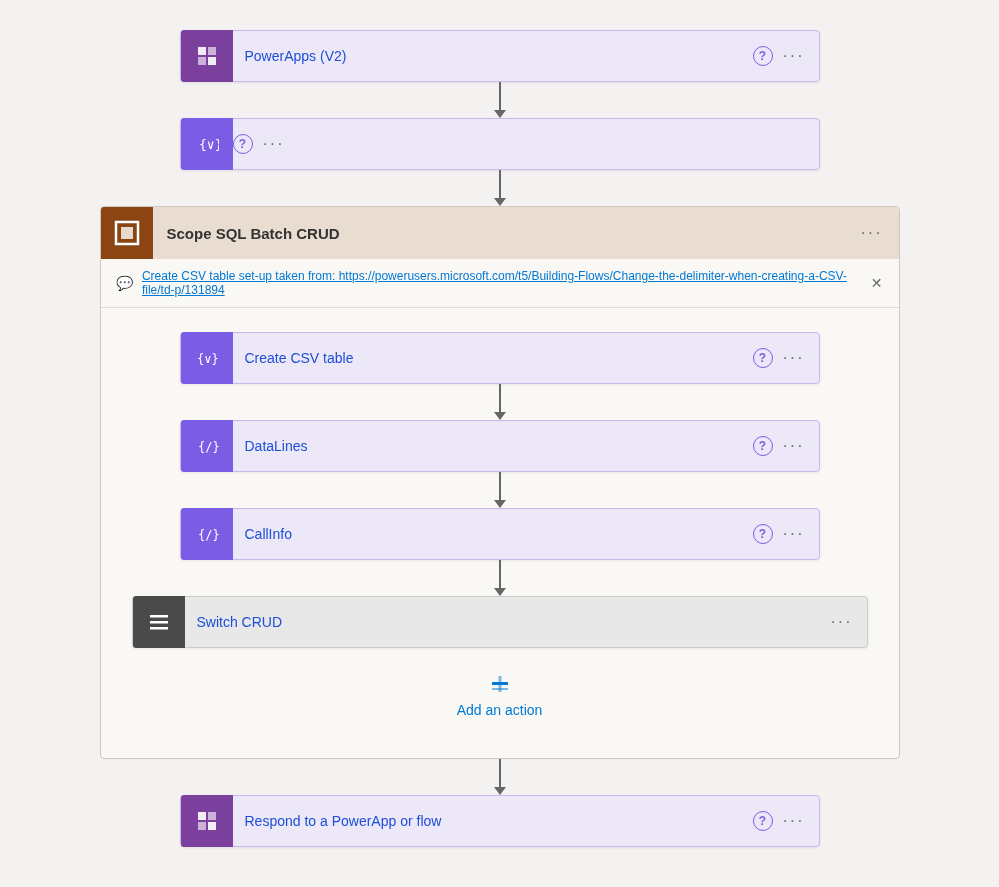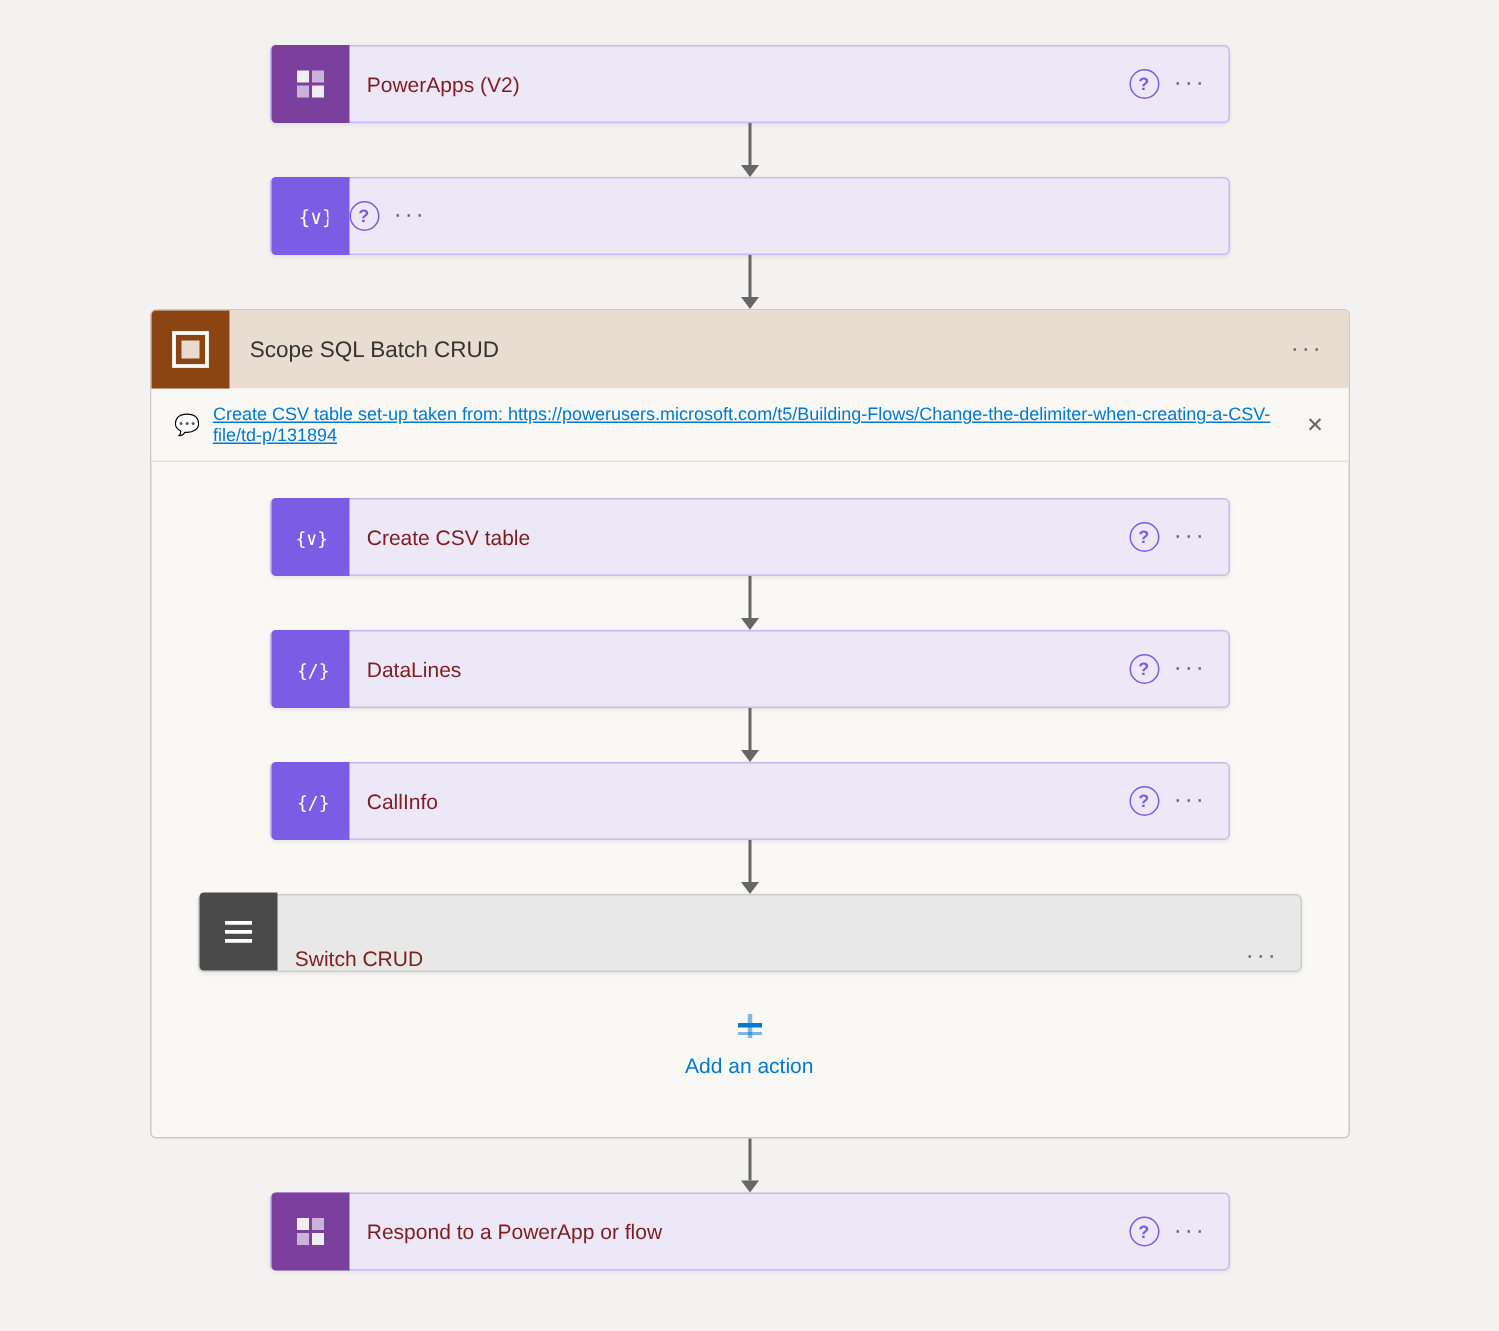--- a/index.html
+++ b/index.html
@@ -53,21 +53,21 @@
     }
 
     .node-icon.deep-purple { background: #7B3F9E; }
     .node-icon.medium-purple { background: #7B5CE5; }
 
     .node-label {
       flex: 1;
       padding: 0 12px;
       font-weight: 500;
       font-size: 14px;
-      color: #7f1d1d;
+      color: #1d4ed8;
     }
 
     .node-actions {
       display: flex;
       align-items: center;
       gap: 10px;
     }
 
     .node-actions .help-icon {
       width: 20px;
@@ -138,21 +138,21 @@
       align-items: center;
       justify-content: center;
       border-radius: 3px 0 0 0;
       color: #fff;
       font-size: 18px;
     }
 
     .scope-header-label {
       flex: 1;
       padding: 0 14px;
-      font-weight: 400;
+      font-weight: 700;
       font-size: 15px;
       color: #333;
     }
 
     .scope-header-more {
       padding-right: 16px;
       font-size: 16px;
       color: #666;
       cursor: pointer;
       letter-spacing: 2px;
@@ -352,21 +352,21 @@
             </div>
             <span class="more-icon">···</span>
           </div>
         </div>
 
         <div class="arrow-connector">
           <div class="arrow-line"></div>
           <div class="arrow-head"></div>
         </div>
 
-        <div class="flow-node gray-node" style="width:736px;align-items:flex-end;">
+        <div class="flow-node gray-node" style="width:736px;">
           <div class="node-icon gray-dark">
             <svg width="24" height="24" viewBox="0 0 24 24" fill="white">
               <rect x="3" y="5" width="18" height="2.5"></rect>
               <rect x="3" y="11" width="18" height="2.5"></rect>
               <rect x="3" y="17" width="18" height="2.5"></rect>
             </svg>
           </div>
           <span class="node-label">Switch CRUD</span>
           <div class="node-actions">
             <span class="more-icon">···</span>

